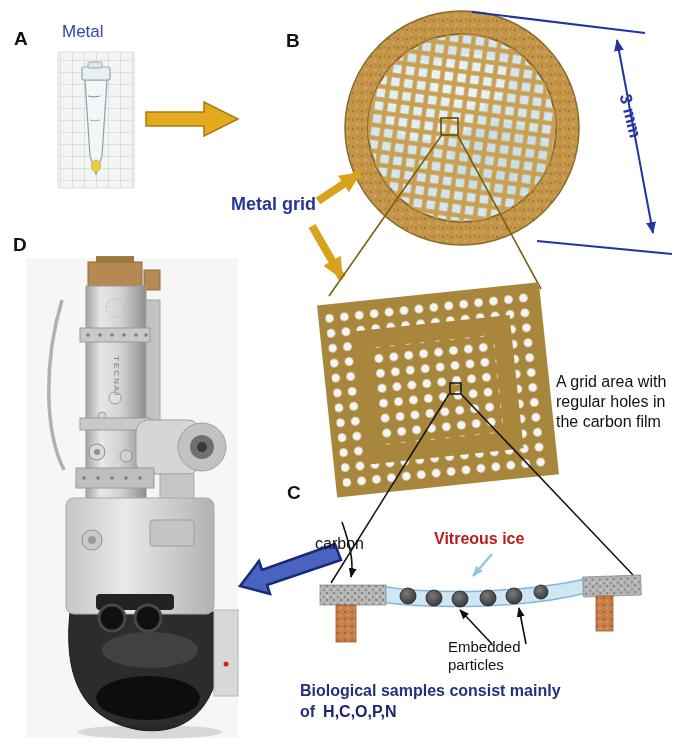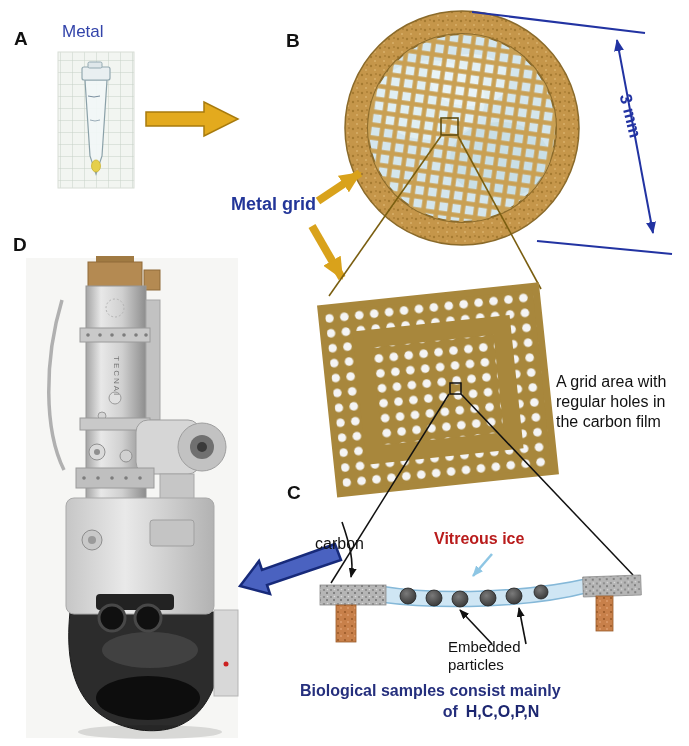--- a/index.html
+++ b/index.html
@@ -15,21 +15,21 @@
   .metal-grid-label{left:231px;top:194px;font-size:18px;color:#233699;font-weight:600;}
   .dim-label{left:634px;top:92px;font-size:17px;font-weight:600;color:#2233a2;
     transform:rotate(76deg);transform-origin:0 0;}
   .grid-note{position:absolute;left:556px;top:324px;width:132px;font-size:16px;
     line-height:1.24;color:#111;white-space:normal;margin-top:48px;}
   .carbon-label{left:315px;top:500px;font-size:16px;margin-top:35px;}
   .ice-label{left:434px;top:530px;font-size:16px;color:#b91c1c;font-weight:600;}
   .embedded-label{position:absolute;left:448px;top:638px;width:124px;font-size:15px;
     text-align:left;white-space:normal;line-height:1.2;color:#111;}
   .bio1{position:absolute;left:300px;top:682px;width:382px;text-align:left;font-size:16px;}
-  .bio2{position:absolute;left:300px;top:703px;width:382px;text-align:center;font-size:16px;}
+  .bio2{position:absolute;left:300px;top:703px;width:382px;text-align:left;font-size:16px;}
   .bio2 .elements{margin-left:8px;font-weight:bold;color:#1c2670;}
   .tecnai{left:112px;top:356px;font-size:8px;color:#777;letter-spacing:2px;
     writing-mode:vertical-rl;}
 </style>
 </head>
 <body>
 
 <div id="canvas">
 
 <svg width="689" height="746" viewBox="0 0 689 746">

